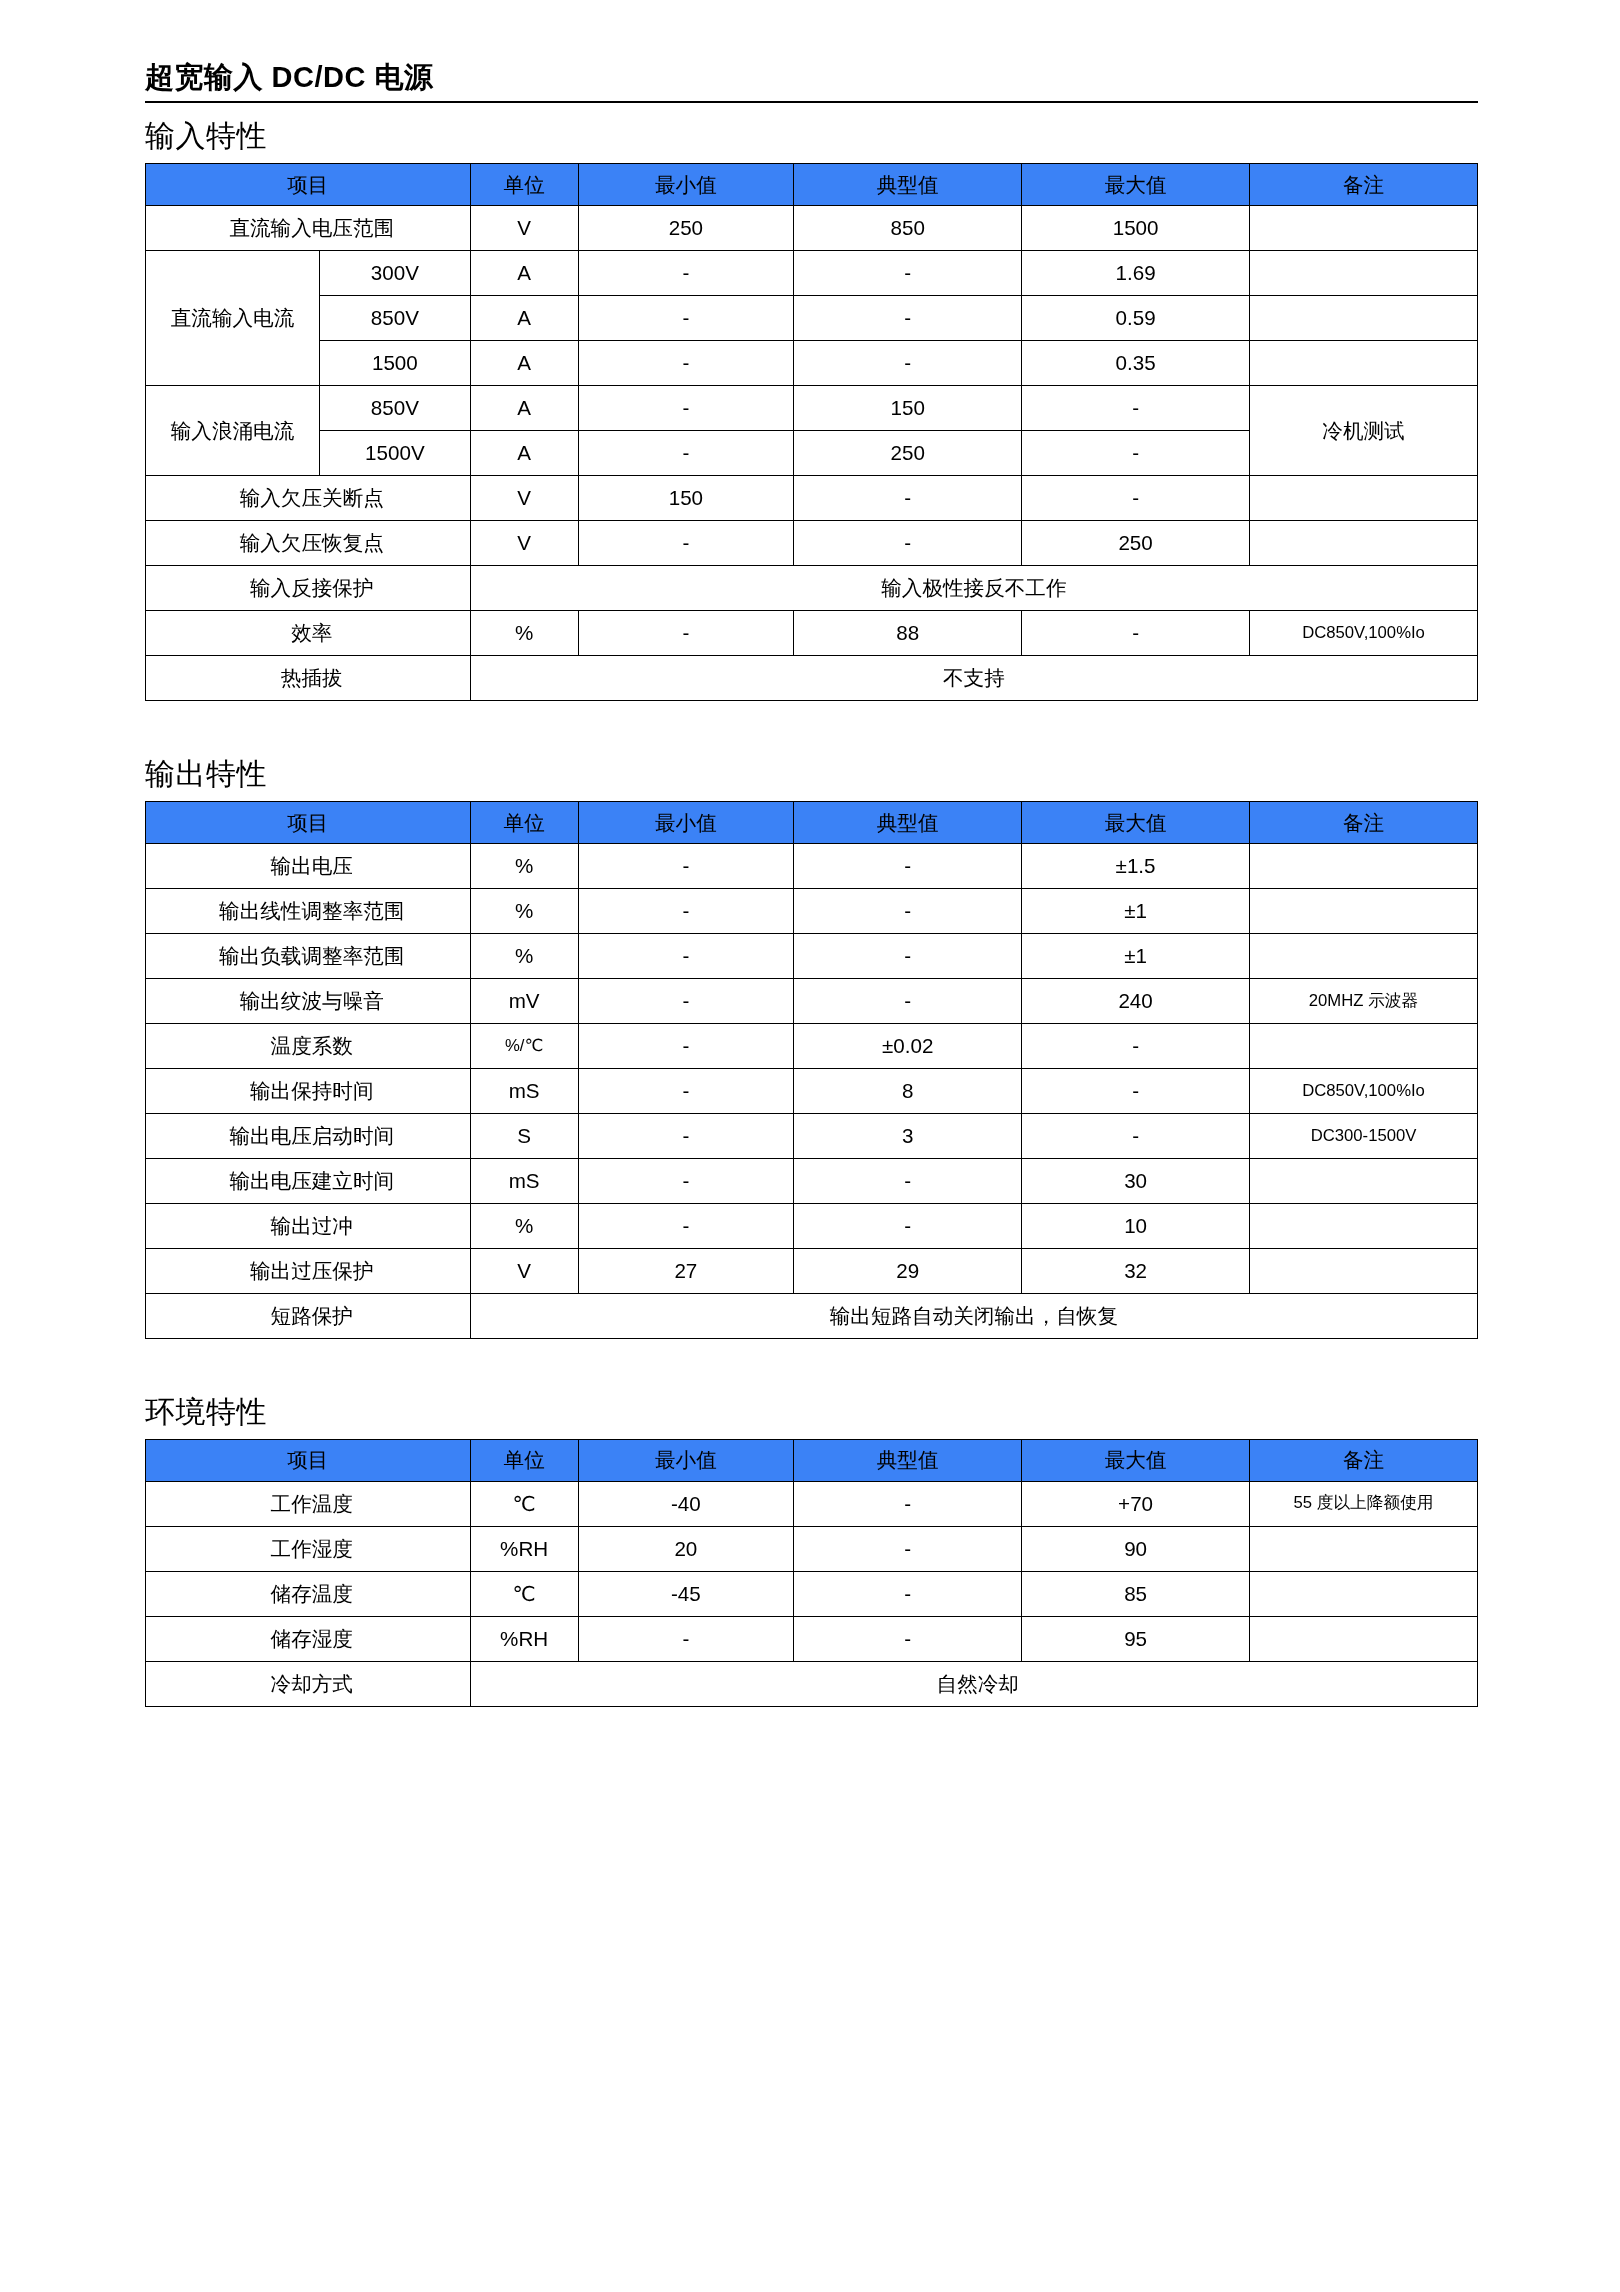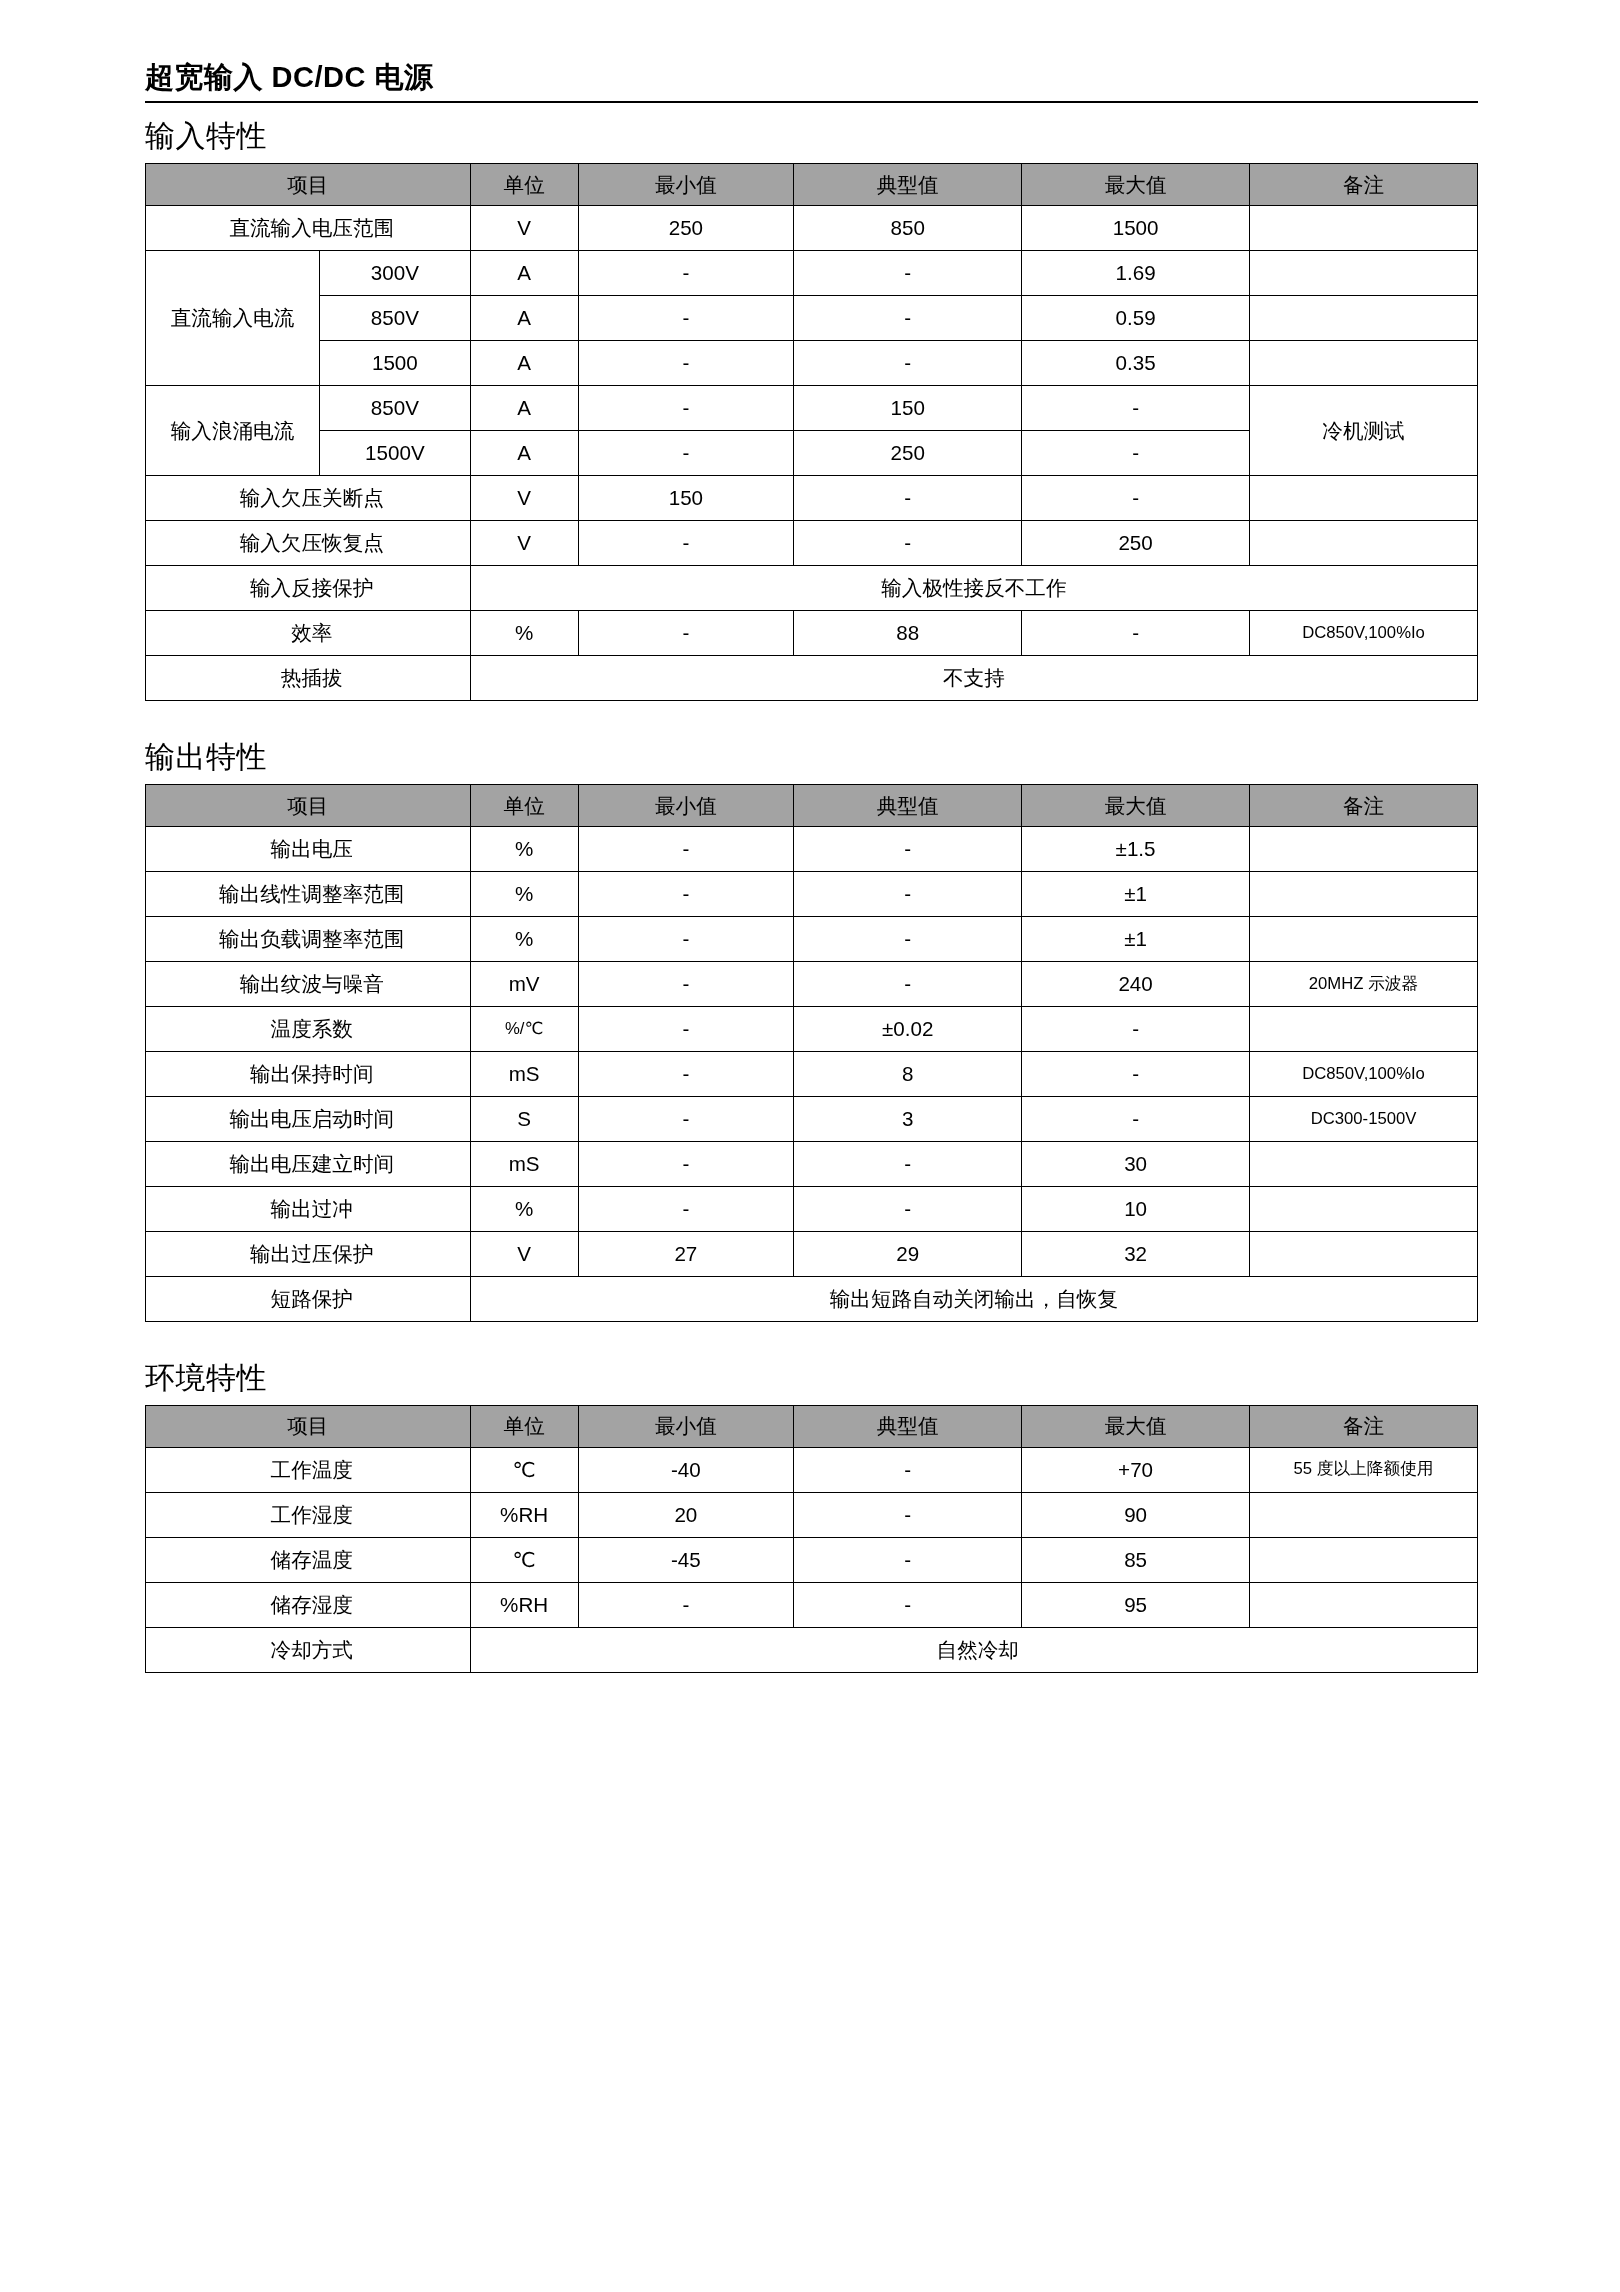--- a/index.html
+++ b/index.html
@@ -39,42 +39,42 @@
 
   
   .section-heading {
     font-size: 30px;
     font-weight: normal;
     line-height: 1.3;
     margin: 13.7px 0 7.8px 0;
     letter-spacing: 0.5px;
   }
   .section-heading.gap {
-    margin-top: 36px;
+    margin-top: 53px;
   }
 
   
   table.spec {
     border-collapse: collapse;
     width: 1333px;
     table-layout: fixed;
     font-size: 20.6px;
   }
   table.spec td, table.spec th {
     border: 1px solid #000000;
     padding: 0;
     height: 44px;
     text-align: center;
     vertical-align: middle;
     font-weight: normal;
     line-height: 1.25;
     background: #ffffff;
   }
   table.spec thead th {
-    background: #a3a3a3;
+    background: #3b82f6;
     height: 41px;
     font-size: 20.6px;
   }
   .item-left {
     text-align: left;
     padding-left: 7.8px !important;
   }
   .merge-label {
     text-align: center;
     line-height: 1.3;

